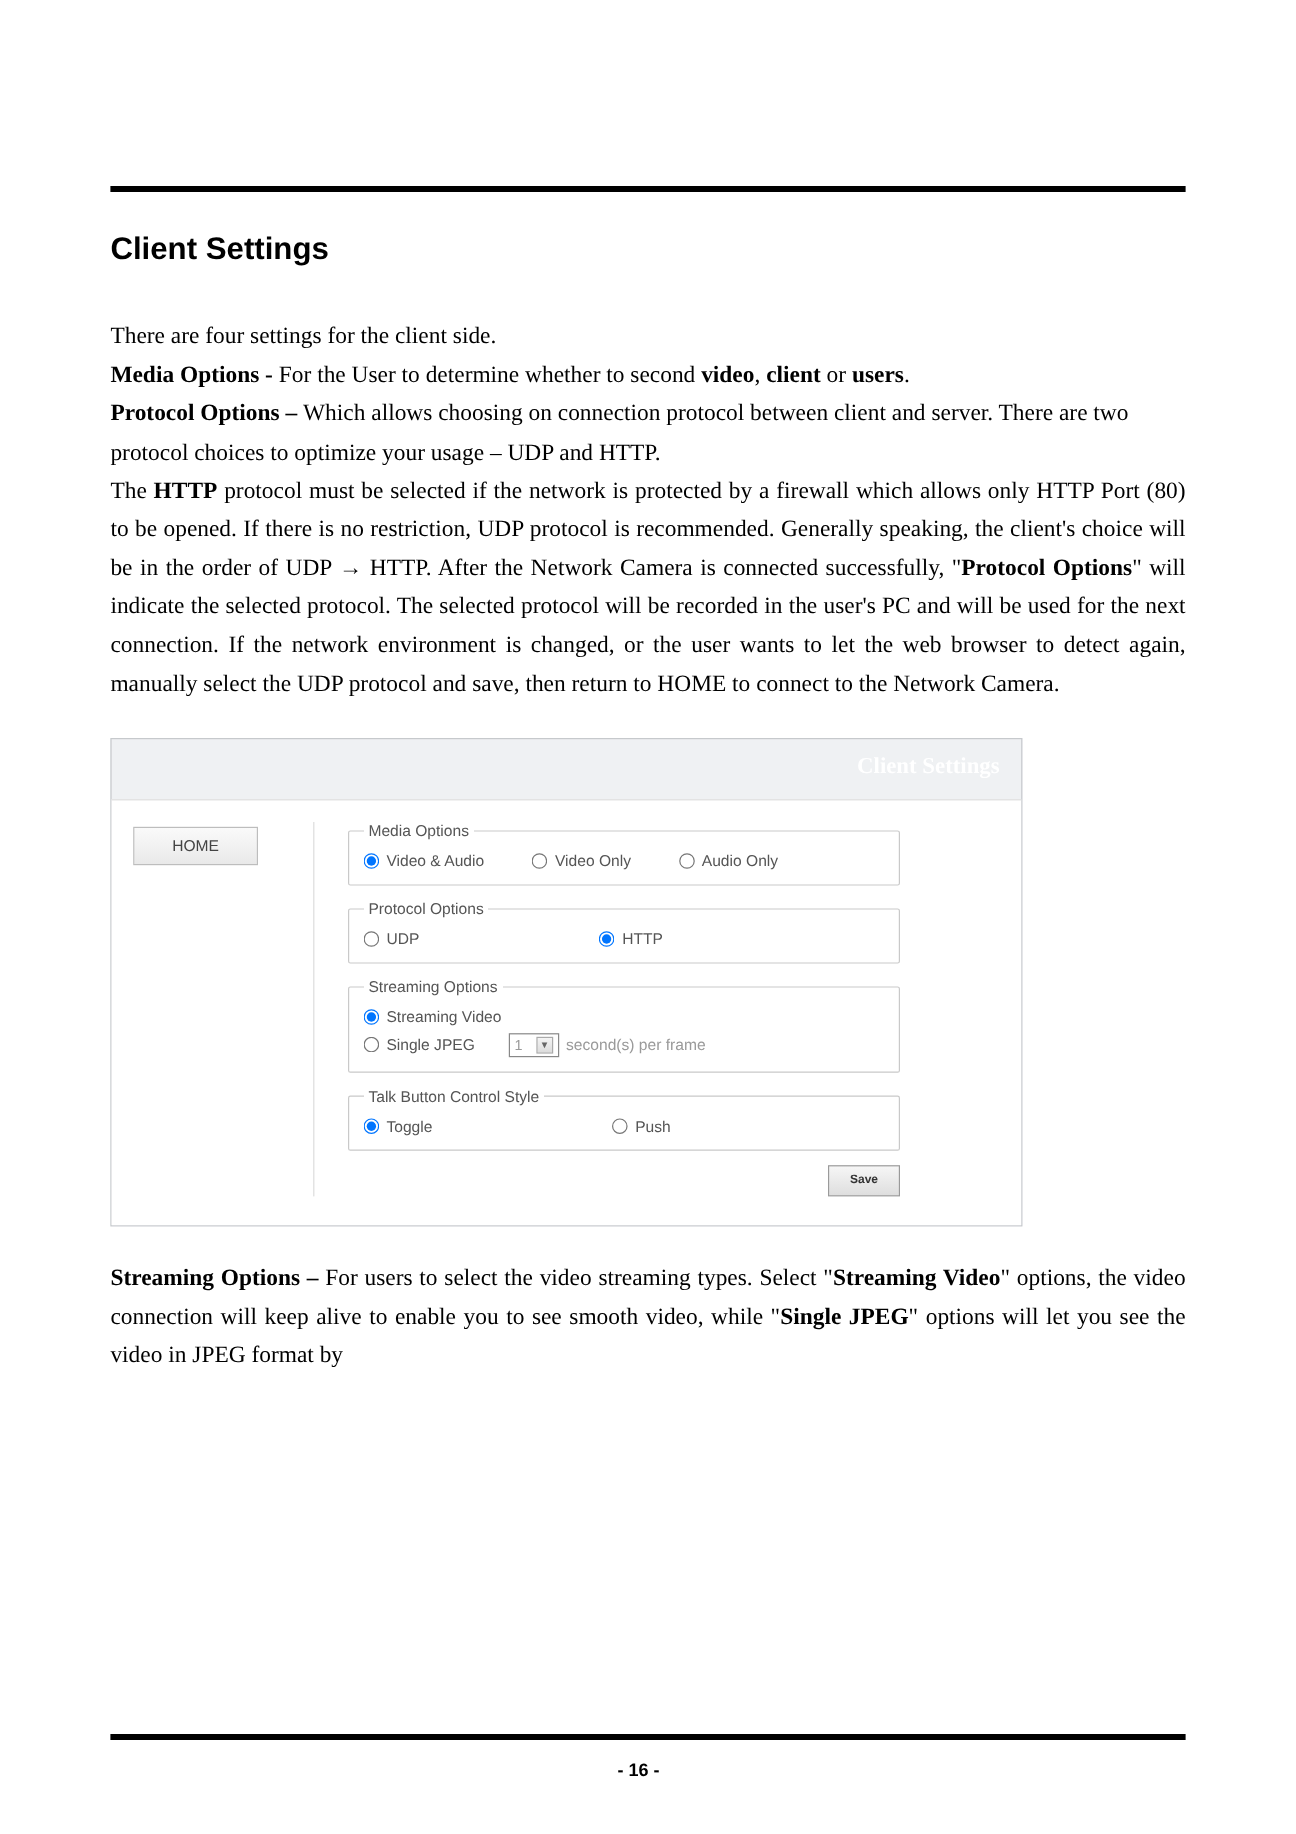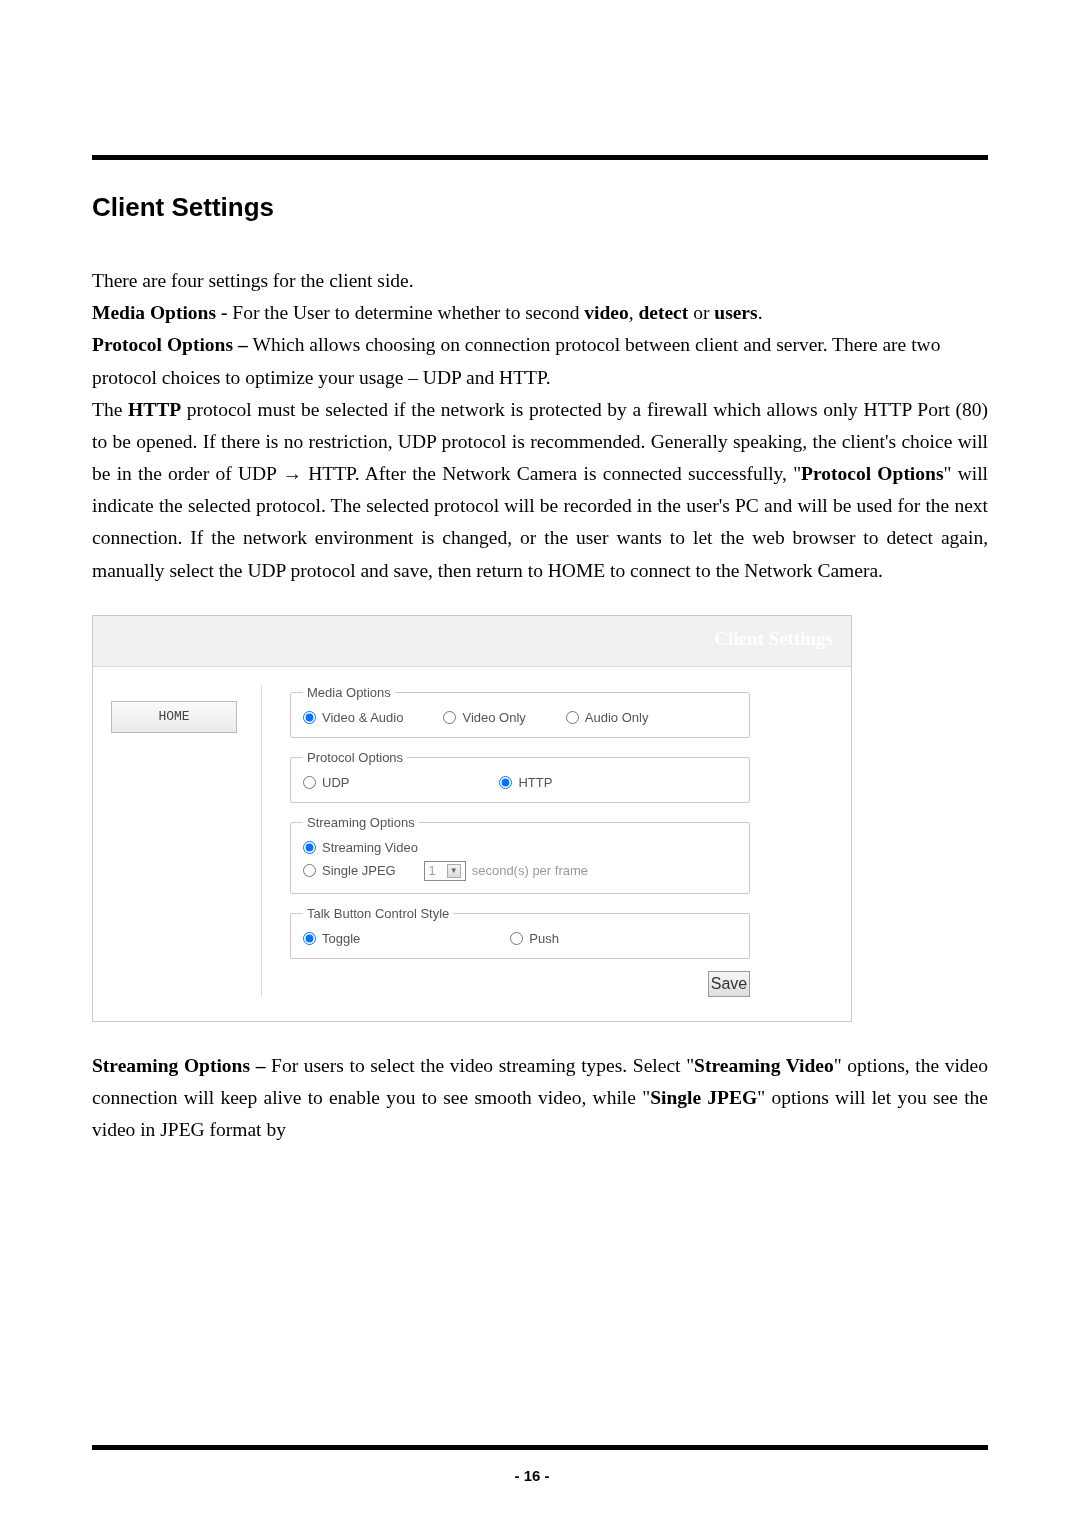--- a/index.html
+++ b/index.html
@@ -58,32 +58,31 @@
     border-top: 1px solid #dcdcdc;
     padding: 18px 18px 24px 18px;
     min-height: 320px;
     position: relative;
   }
   .sidebar {
     width: 150px;
     flex: 0 0 150px;
   }
   .home-btn {
-    width: 126px;
+    width: 104px;
     height: 32px;
     border: 1px solid #bdbdbd;
     background: linear-gradient(#fafafa, #e9e9e9);
     font-size: 13px;
     color: #444;
     cursor: pointer;
     display: flex;
     align-items: center;
     justify-content: center;
-    margin-top: 16px;
-    font-family: Liberation Mono, monospace;
+    margin-top: 4px;
   }
   .form-area {
     flex: 1;
     border-left: 1px solid #dcdcdc;
     padding-left: 28px;
     font-family: Arial, sans-serif;
     color: #555;
     font-size: 13px;
   }
   fieldset.group {
@@ -135,27 +134,28 @@
     font-size: 8px;
     color: #666;
   }
   .save-row {
     display: flex;
     justify-content: flex-end;
     width: 460px;
     margin-top: 8px;
   }
   .save-btn {
-    width: 42px;
+    width: 60px;
     height: 26px;
     border: 1px solid #9a9a9a;
     background: linear-gradient(#f6f6f6, #dedede);
-    font-size: 16px;
+    font-size: 10px;
     color: #333;
     cursor: pointer;
+    font-weight: bold;
   }
   .muted { color: #9a9a9a; }
 
   .bottom-rule {
     position: absolute;
     left: 92px;
     right: 92px;
     bottom: 78px;
     border-top: 5px solid #000;
   }
@@ -173,21 +173,21 @@
 
 <div class="page">
   <div class="top-rule"></div>
 
   <div class="heading">Client Settings</div>
 
   <div class="body-text">
     <p>There are four settings for the client side.</p>
 
     <p>
-      <span class="bold">Media Options - </span><span>For the User to determine whether to second </span><span class="bold">video</span><span>, </span><span class="bold">detect</span><span> or </span><span class="bold">users</span><span>.</span>
+      <span class="bold">Media Options - </span><span>For the User to determine whether to second </span><span class="bold">video</span><span>, </span><span class="bold">client</span><span> or </span><span class="bold">users</span><span>.</span>
     </p>
 
     <p>
       <span class="bold">Protocol Options – </span><span>Which allows choosing on connection protocol between client and server. There are two protocol choices to optimize your usage – UDP and HTTP.</span>
     </p>
 
 
     <p class="justify">
       <span>The </span><span class="bold">HTTP</span><span> protocol must be selected if the network is protected by a firewall which allows only HTTP Port (80) to be opened. If there is no restriction, UDP protocol is recommended. Generally speaking, the client's choice will be in the order of UDP → HTTP. After the Network Camera is connected successfully, "</span><span class="bold">Protocol Options</span><span>" will indicate the selected protocol. The selected protocol will be recorded in the user's PC and will be used for the next connection. If the network environment is changed, or the user wants to let the web browser to detect again, manually select the UDP protocol and save, then return to HOME to connect to the Network Camera.</span>
     </p>

